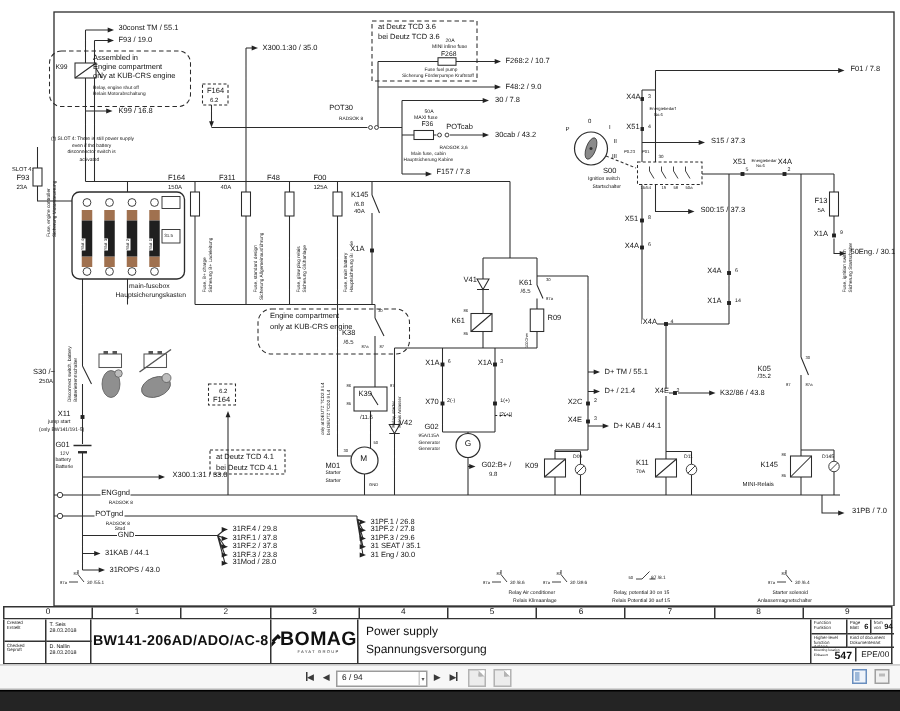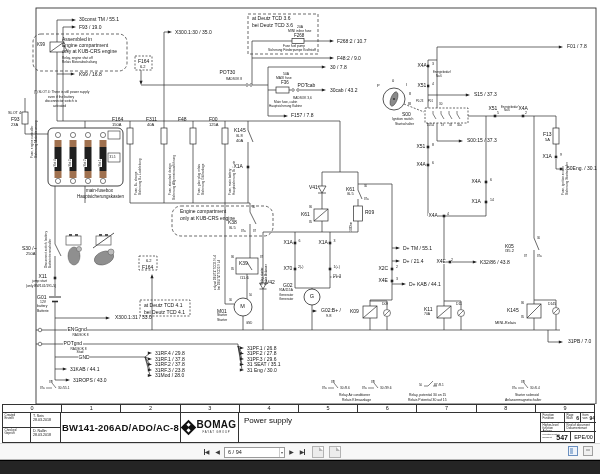--- a/index.html
+++ b/index.html
@@ -22,21 +22,21 @@
   .tb .cell{position:absolute;box-sizing:border-box;border-right:1px solid #333;overflow:hidden}
   .tiny{font-size:3px;line-height:1.15;color:#222;padding:1px 0 0 1.5px}
   .val{font-size:3.6px;line-height:1.2;padding:1px 0 0 2px}
   .model{font-size:9.5px;font-weight:bold;text-align:center;line-height:29px;letter-spacing:.2px}
   .ttl{font-size:8px;line-height:1.6;padding:2px 0 0 5px}
   .logo{display:flex;align-items:center;justify-content:center;height:100%}
   .logo .diamond{width:11px;height:11px;background:#111;transform:rotate(45deg);margin-right:3px;position:relative}
   .logo .diamond:before{content:"";position:absolute;left:2px;top:2px;width:3px;height:3px;background:#fff}
   .logo .diamond:after{content:"";position:absolute;right:2px;bottom:2px;width:3px;height:3px;background:#fff}
   .brandtxt{text-align:center}
-  .brand{font-size:10px;font-weight:bold;letter-spacing:.3px;line-height:1}
+  .brand{font-size:13px;font-weight:bold;letter-spacing:.3px;line-height:1}
   .brandsub{font-size:2.8px;letter-spacing:.8px;color:#333}
   .num{font-weight:bold}
   
   .toolbar{position:absolute;left:0;top:443px;width:600px;height:15px;background:#f7f7f7;
            border-top:1px solid #d8d8d8;border-bottom:1px solid #b5b5b5}
   .nav{position:absolute;left:202px;top:2px;display:flex;align-items:center;gap:2px}
   .navbtn{font-size:6px;color:#3a3a3a;width:9px;height:10px;text-align:center;line-height:10px;cursor:pointer}
   .navbtn .bar{display:inline-block;width:1px;height:6px;background:#3a3a3a;vertical-align:middle}
   .combo{position:relative;width:56px;height:9px;border:1px solid #9b9b9b;background:#fff;
          font-size:5.5px;line-height:9px;padding-left:3px;color:#222;cursor:pointer}
@@ -562,20 +562,21 @@
         <div class="logo">
           <div class="diamond"></div>
           <div class="brandtxt">
             <div class="brand">BOMAG</div>
             <div class="brandsub">FAYAT GROUP</div>
           </div>
         </div>
       </div>
       <div class="cell ttl" style="left:236px;top:0;width:302px;height:29.5px">
         <div>Power supply</div>
+        <div>Spannungsversorgung</div>
       </div>
       <div class="cell" style="left:538px;top:0;width:24px;height:10px;border-bottom:1px solid #333">
         <div class="tiny"><span>Function</span><br><span>Funktion</span></div>
       </div>
       <div class="cell" style="left:562px;top:0;width:16px;height:10px;border-bottom:1px solid #333">
         <div class="tiny" style="float:left"><span>Page</span><br><span>Blatt</span></div>
         <span class="num" style="font-size:5px;float:right;margin:2px 1px 0 0">6</span>
       </div>
       <div class="cell" style="left:578px;top:0;width:15px;height:10px;border-bottom:1px solid #333;border-right:none">
         <div class="tiny" style="float:left"><span>from</span><br><span>von</span></div>

